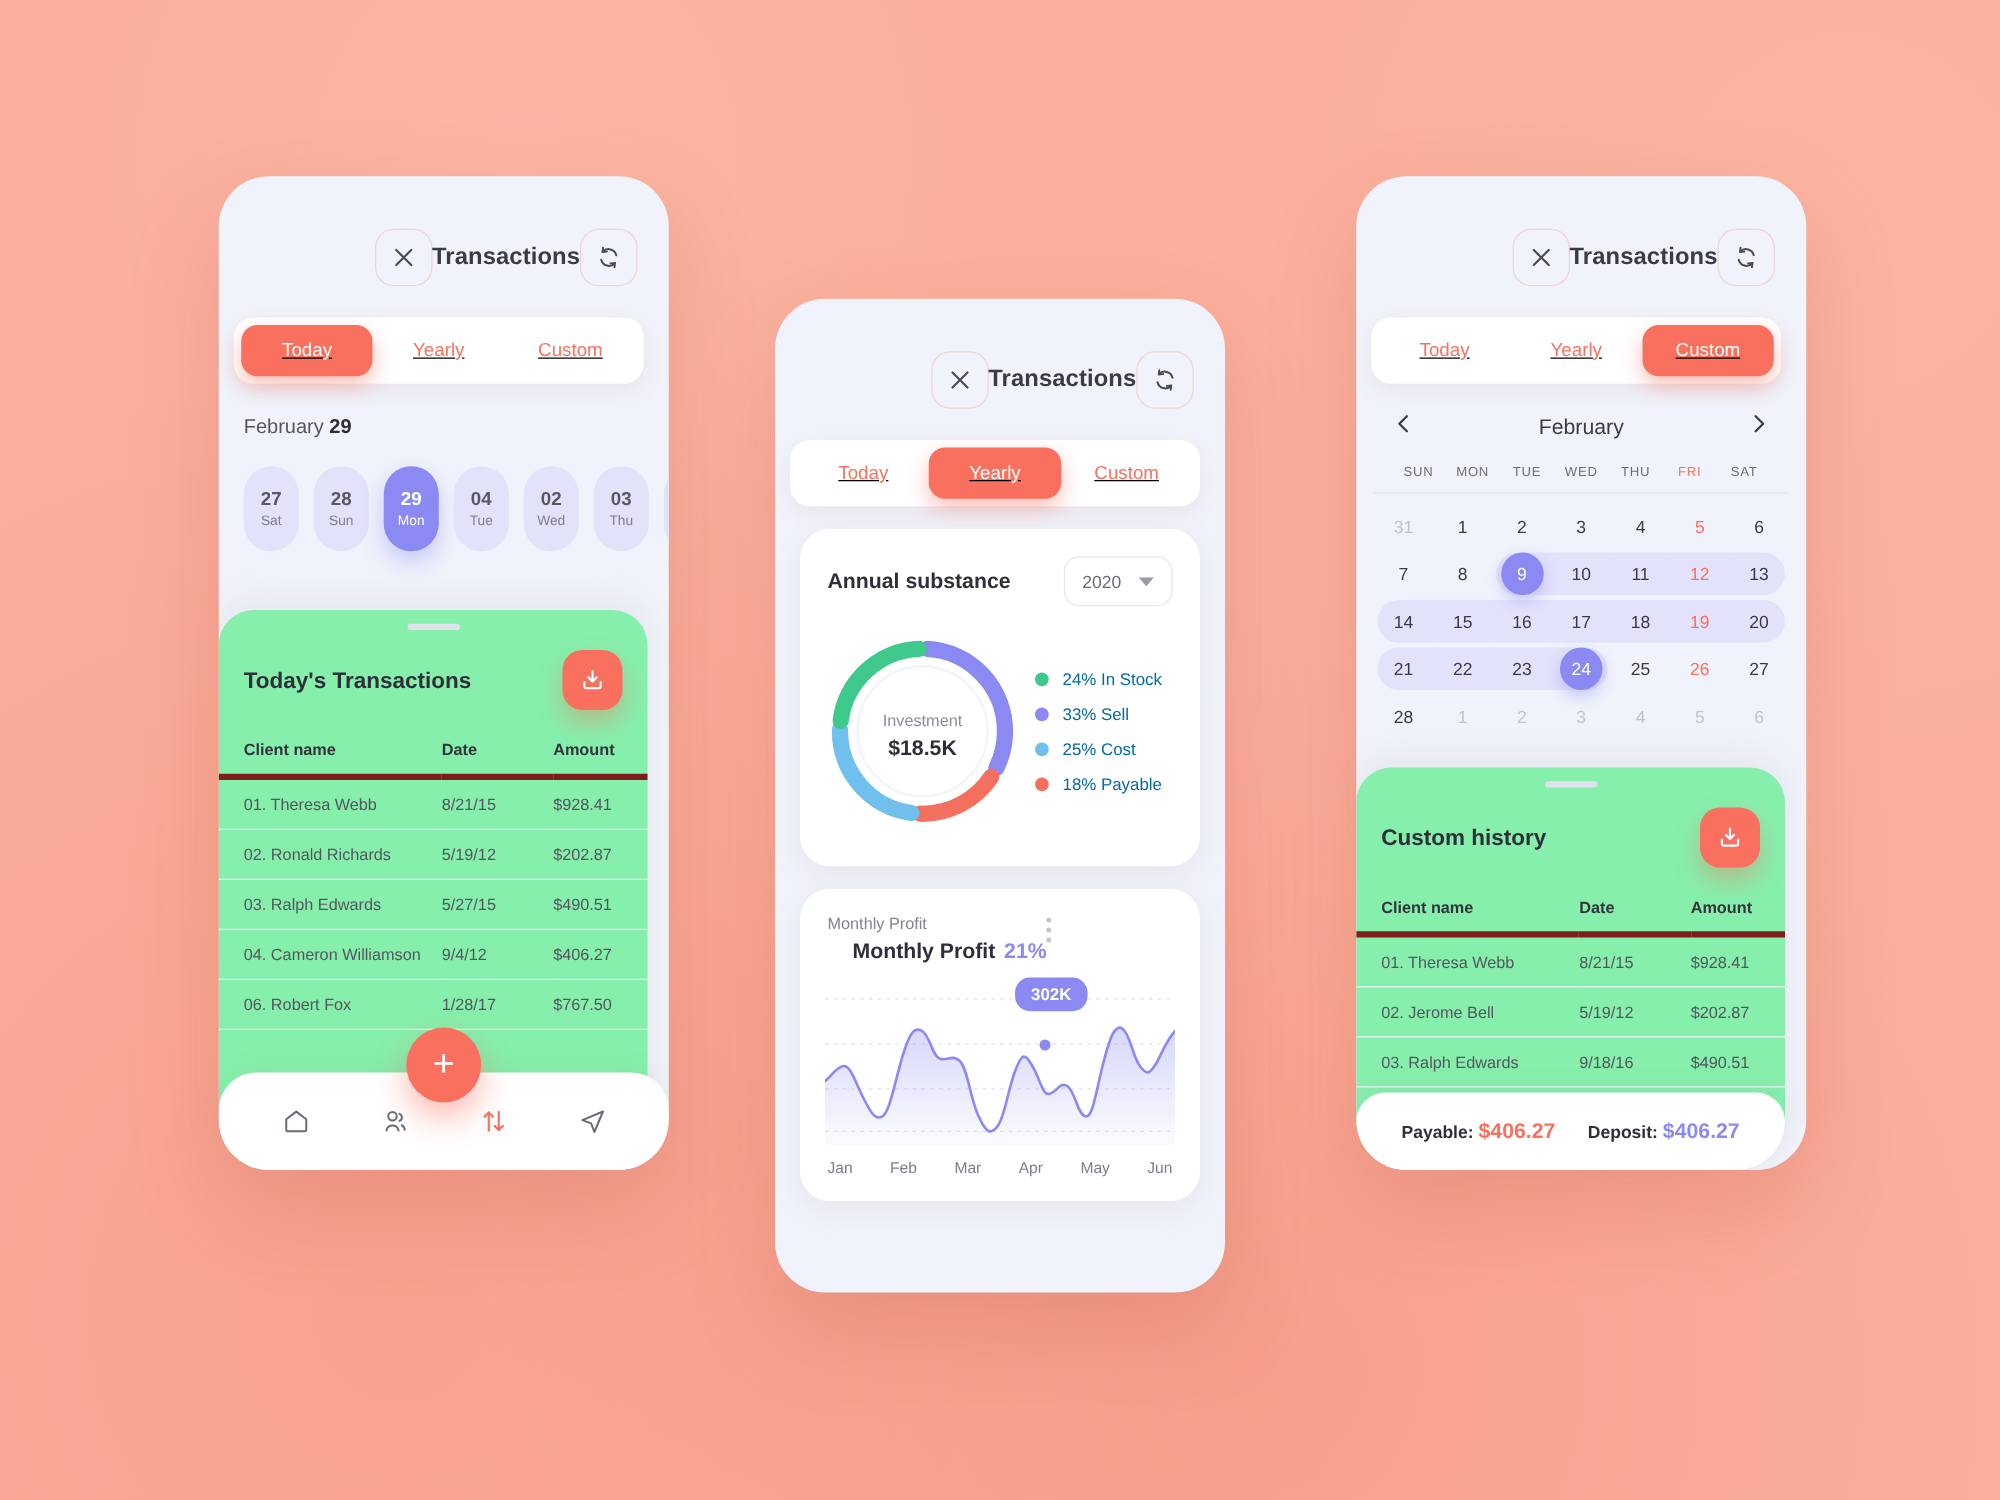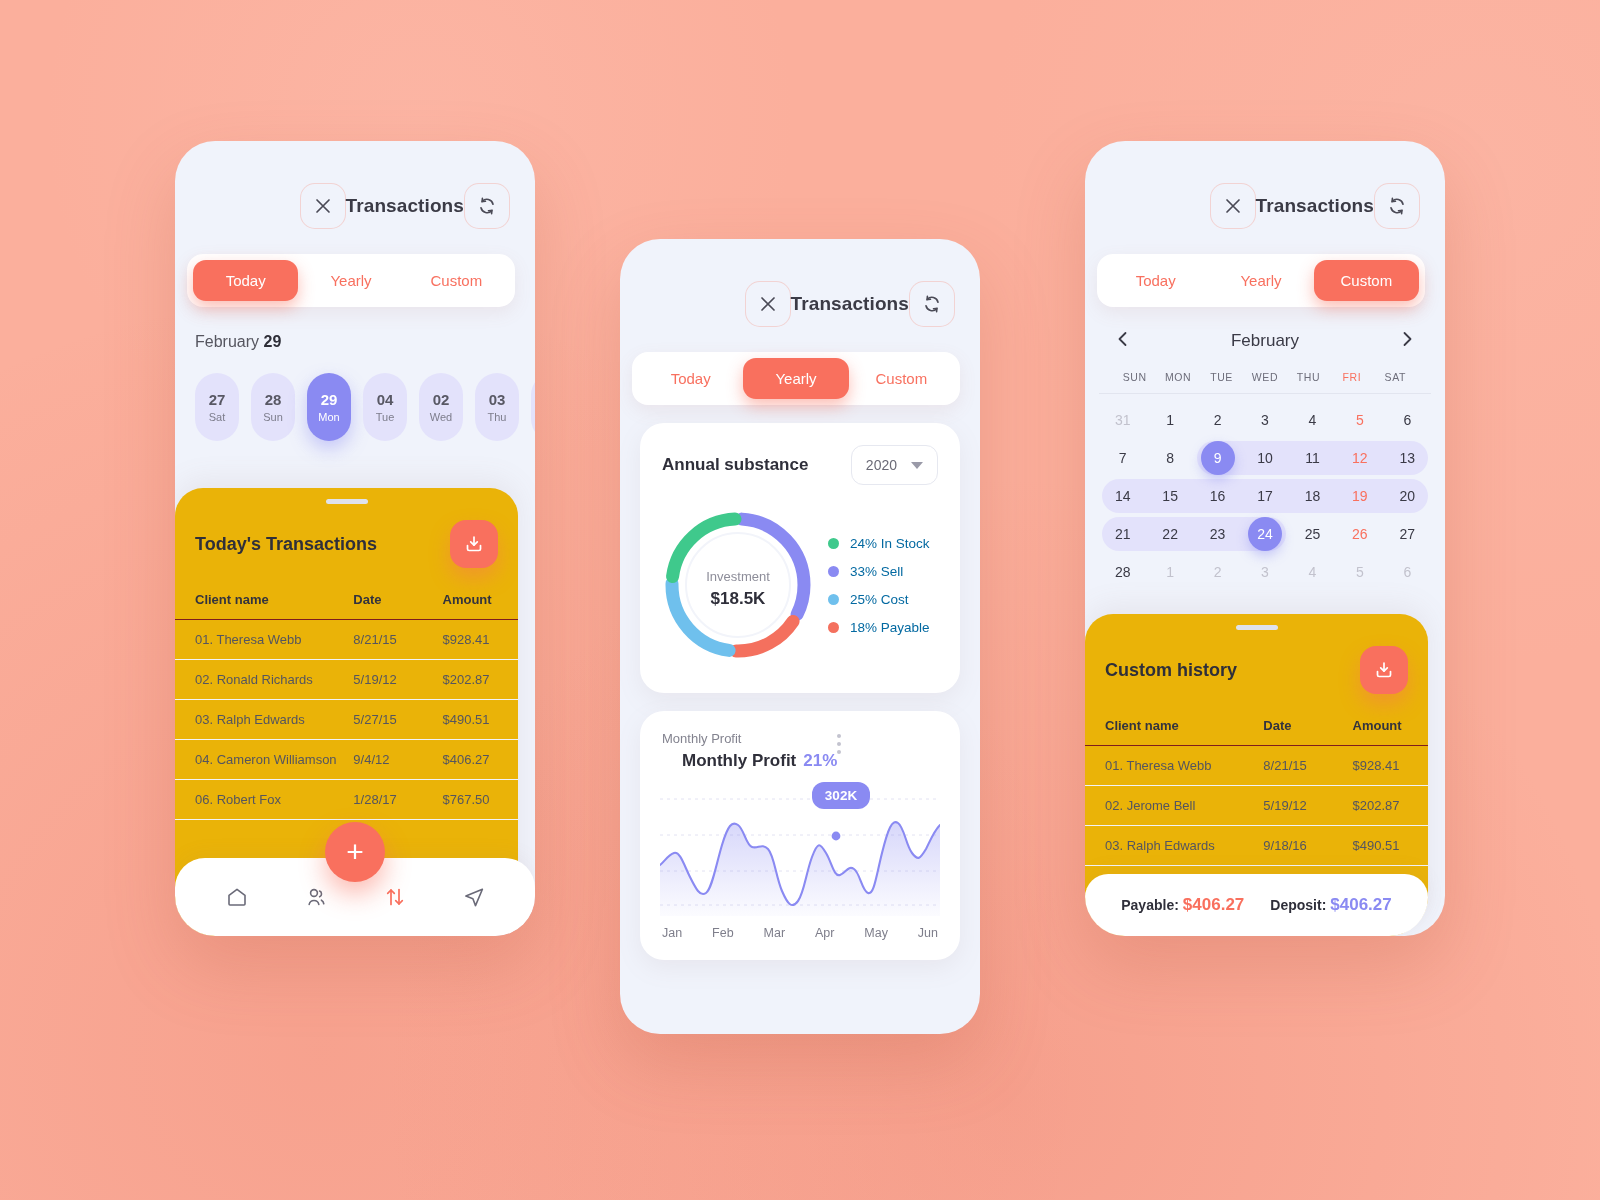--- a/index.html
+++ b/index.html
@@ -61,20 +61,21 @@
   .hdr-title { font-size: 19px; font-weight: bold; color: #3b3b46; letter-spacing: .1px; }
 
   
   .tabs {
     margin: 25px 20px 0 12px;
     background: #fff;
     border-radius: 16px;
     display: flex;
     padding: 6px;
     box-shadow: 0 6px 18px rgba(180,110,100,0.10);
+    text-decoration: underline;
   }
   .tab {
     flex: 1; text-align: center;
     padding: 12px 0;
     font-size: 15px;
     color: #f8705f;
     border-radius: 13px;
     cursor: pointer;
   }
   .tab.active {
@@ -94,21 +95,21 @@
     flex: 0 0 auto; cursor: pointer;
   }
   .chip .d { font-size: 15px; font-weight: bold; color: #585864; }
   .chip .w { font-size: 11px; color: #7d7d8c; }
   .chip.sel { background: #8a8af2; box-shadow: 0 8px 18px rgba(138,138,242,0.42); }
   .chip.sel .d, .chip.sel .w { color: #fff; }
 
   
   .sheet {
     position: absolute; left: 0; right: 17px; bottom: 0;
-    background: #eab308;
+    background: #86efac;
     border-radius: 28px 28px 40px 40px;
     box-shadow: 0 -8px 28px rgba(150,120,115,0.10);
   }
   .grabber {
     width: 42px; height: 5px; border-radius: 3px;
     background: #dfe2ec; margin: 11px auto 0 auto;
   }
   .sheet-head {
     display: flex; align-items: center; justify-content: space-between;
     padding: 16px 20px 0 20px;
@@ -120,21 +121,21 @@
     display: flex; align-items: center; justify-content: center;
     box-shadow: 0 10px 20px rgba(249,112,94,0.40);
     cursor: pointer;
   }
 
   
   table.tx { width: 100%; border-collapse: collapse; margin-top: 14px; }
   table.tx th {
     font-size: 13px; font-weight: bold; color: #33333e;
     text-align: left; padding: 10px 0 12px 0;
-    border-bottom: 1px solid #7f1d1d;
+    border-bottom: 5px solid #7f1d1d;
   }
   table.tx td {
     font-size: 13px; color: #55555f;
     padding: 12px 0; border-bottom: 1px solid #f1f2f7;
     white-space: nowrap;
   }
   table.tx .c-name { padding-left: 20px; width: 52%; }
   table.tx .c-date { width: 26%; }
   table.tx .c-amt  { width: 22%; padding-right: 18px; text-align: left; }
   table.tx th.c-amt { text-align: left; }

